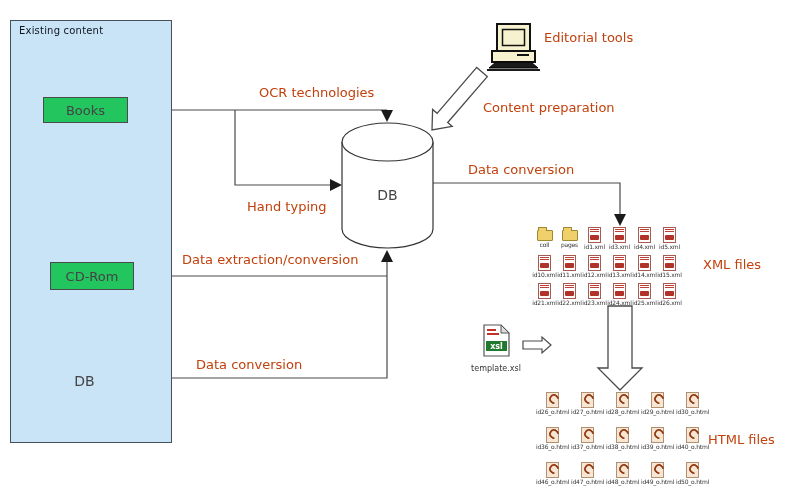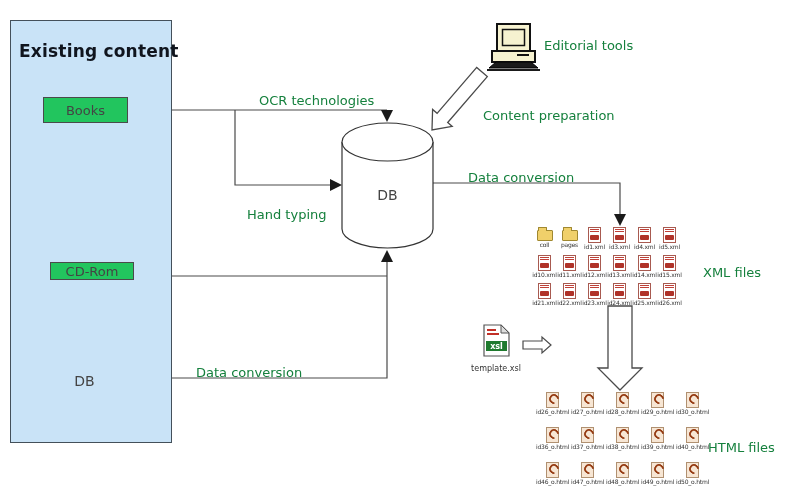--- a/index.html
+++ b/index.html
@@ -3,28 +3,28 @@
 <meta charset="utf-8">
 <style>
   html,body{margin:0;padding:0;background:#fff;}
   #canvas{position:relative;width:800px;height:499px;background:#fff;overflow:hidden;
           font-family:"DejaVu Sans","Liberation Sans",sans-serif;color:#3a3a3a;}
   .abs{position:absolute;}
   #svg-layer{position:absolute;left:0;top:0;width:800px;height:499px;}
 
   #existing-panel{left:10px;top:20px;width:162px;height:423px;background:#c9e3f7;
                   border:1px solid #44505a;box-sizing:border-box;}
-  .panel-title{left:19px;top:25px;font-size:17px;font-weight:bold;color:#10151e;letter-spacing:.2px;margin-top:16px;}
+  .panel-title{left:19px;top:25px;font-size:10px;font-weight:normal;color:#10151e;letter-spacing:.2px;}
 
   .node-box{background:#22c55e;border:1px solid #4a4a4a;box-sizing:border-box;
             display:flex;align-items:center;justify-content:center;font-size:13px;color:#444;}
   #books-box{left:43px;top:97px;width:85px;height:26px;}
-  #cdrom-box{left:50px;top:262px;width:84px;height:18px;}
-
-  .diagram-label{font-size:13px;color:#15803d;white-space:nowrap;margin-top:8px;}
+  #cdrom-box{left:50px;top:262px;width:84px;height:28px;}
+
+  .diagram-label{font-size:13px;color:#c2410c;white-space:nowrap;}
   .db-label{font-size:14px;color:#444;text-align:center;}
 
   
   .file-grid{display:grid;justify-items:center;}
   #xml-grid{left:532px;top:226px;grid-template-columns:repeat(6,25px);grid-auto-rows:28px;}
   #html-grid{left:535px;top:391px;grid-template-columns:repeat(5,35px);grid-auto-rows:35px;}
   .file-cell{display:flex;flex-direction:column;align-items:center;gap:1px;}
   .file-label{font-size:6px;letter-spacing:-.2px;color:#333;white-space:nowrap;line-height:1.1;}
 
   .icon-folder{width:16px;height:11px;background:#f0d06a;border:1px solid #a08830;
@@ -90,20 +90,21 @@
   </div>
   <div id="cdrom-box" class="abs node-box">
     <span>CD-Rom</span>
   </div>
 
   <div class="abs db-label" style="left:342px;top:187px;width:91px;">DB</div>
   <div class="abs db-label" style="left:63px;top:373px;width:43px;">DB</div>
 
   <div class="abs diagram-label" style="left:259px;top:85px;">OCR technologies</div>
   <div class="abs diagram-label" style="left:247px;top:199px;">Hand typing</div>
+  <div class="abs diagram-label" style="left:182px;top:252px;">Data extraction/conversion</div>
   <div class="abs diagram-label" style="left:196px;top:357px;">Data conversion</div>
   <div class="abs diagram-label" style="left:468px;top:162px;">Data conversion</div>
   <div class="abs diagram-label" style="left:544px;top:30px;">Editorial tools</div>
   <div class="abs diagram-label" style="left:483px;top:100px;">Content preparation</div>
   <div class="abs diagram-label" style="left:703px;top:257px;">XML files</div>
   <div class="abs diagram-label" style="left:708px;top:432px;">HTML files</div>
 
   <svg class="abs" style="left:484px;top:22px;" width="58" height="52">
     <rect x="13" y="2" width="33" height="27" fill="#f6f2d0" stroke="#111" stroke-width="2"></rect>
     <rect x="18.5" y="7.5" width="22" height="16" fill="#f6f2d0" stroke="#111" stroke-width="1.5"></rect>

